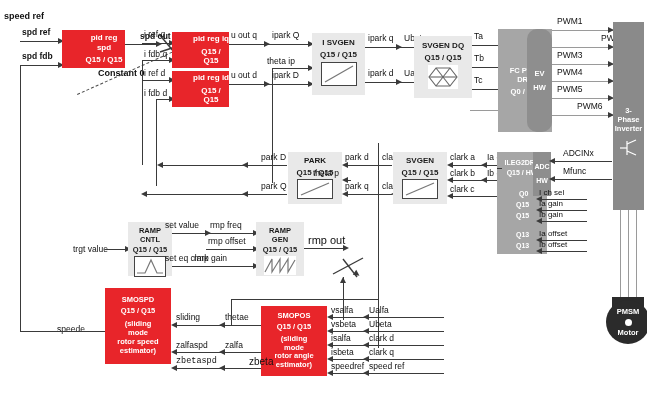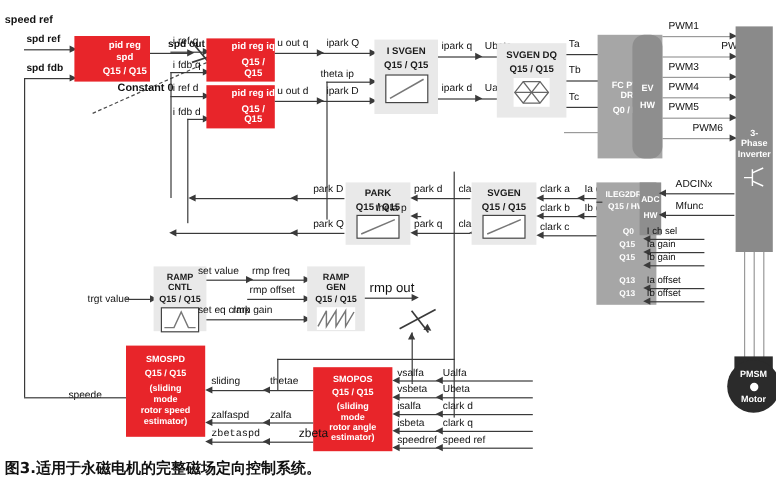--- a/index.html
+++ b/index.html
@@ -467,14 +467,13 @@
   <div class="h" style="left:331px;top:359px;width:113px;"></div>
   <div class="arwl" style="left:327px;top:355.5px;"></div>
   <div class="arwl" style="left:363px;top:355.5px;"></div>
 
   <div class="lbl n" style="left:331px;top:361px;font-size:8.5px;">speedref</div>
   <div class="lbl n" style="left:369px;top:361px;font-size:8.5px;">speed ref</div>
   <div class="h" style="left:331px;top:373px;width:113px;"></div>
   <div class="arwl" style="left:327px;top:369.5px;"></div>
   <div class="arwl" style="left:363px;top:369.5px;"></div>
 
-  <div class="caption">图3.适用于永磁电机的完整磁场定向控制系统。</div>
 </div>
 
 </body></html>

